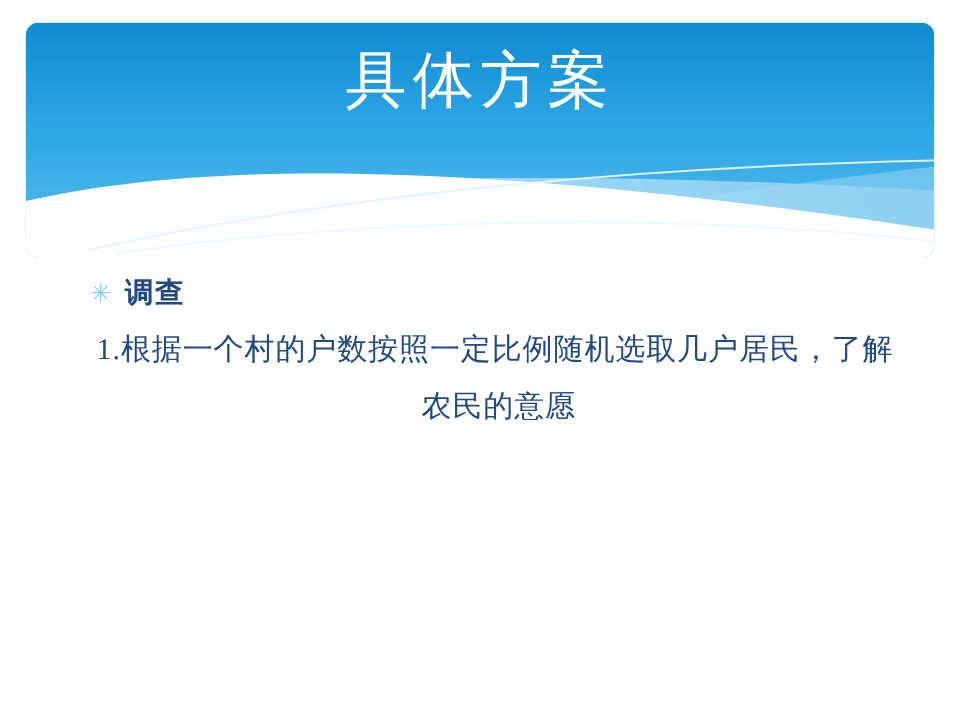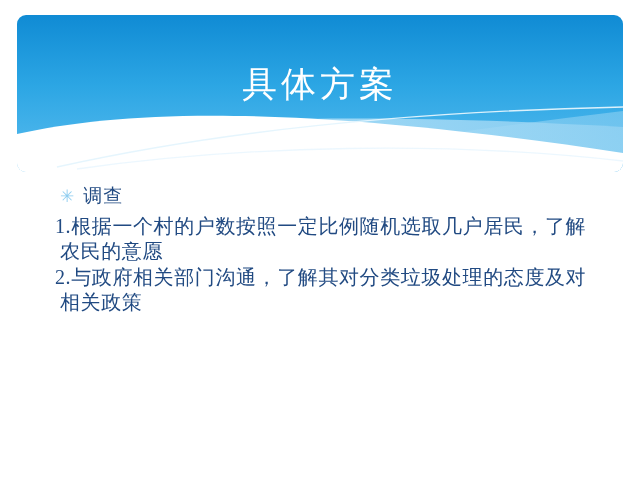--- a/index.html
+++ b/index.html
@@ -34,25 +34,25 @@
   #header-banner .banner-svg {
     display: block;
     width: 606px;
     height: 157px;
   }
 
   
   #slide-title {
     position: absolute;
     left: 17px;
-    top: 64px;
+    top: 32px;
     width: 606px;
     text-align: center;
     color: #ffffff;
-    font-size: 35px;
+    font-size: 41px;
     line-height: 42px;
     letter-spacing: 4px;
     font-family: "Liberation Serif", "DejaVu Serif", serif;
     font-weight: 400;
     white-space: nowrap;
   }
 
   
   #body-content {
     position: absolute;
@@ -72,31 +72,33 @@
   #bullet-marker {
     color: #8ecdf0;
     font-size: 17px;
     line-height: 17px;
     font-family: "DejaVu Sans", sans-serif;
   }
   #bullet-label {
     font-size: 19px;
     color: #214a82;
     letter-spacing: 1px;
+    font-weight: bold;
   }
 
   .numbered-item {
     font-size: 20px;
-    line-height: 25px;
+    line-height: 38px;
     color: #214a82;
     letter-spacing: 0.6px;
     text-indent: 0;
     padding-left: 5px;
     margin-left: -5px;
     margin-bottom: 1px;
+    text-align: center;
   }
   .numbered-item .num {
     margin-left: -5px;
   }
 </style>
 </head>
 <body>
 
 <div id="slide">
 
@@ -139,20 +141,17 @@
 
     <div id="bullet-line">
       <span id="bullet-marker">✳</span>
       <span id="bullet-label">调查</span>
     </div>
 
     <div class="numbered-item">
       <span class="num">1.</span><span>根据一个村的户数按照一定比例随机选取几户居民，了解农民的意愿</span>
     </div>
 
-    <div class="numbered-item">
-      <span class="num">2.</span><span>与政府相关部门沟通，了解其对分类垃圾处理的态度及对相关政策</span>
-    </div>
 
 
   </div>
 
 </div>
 
 </body></html>

